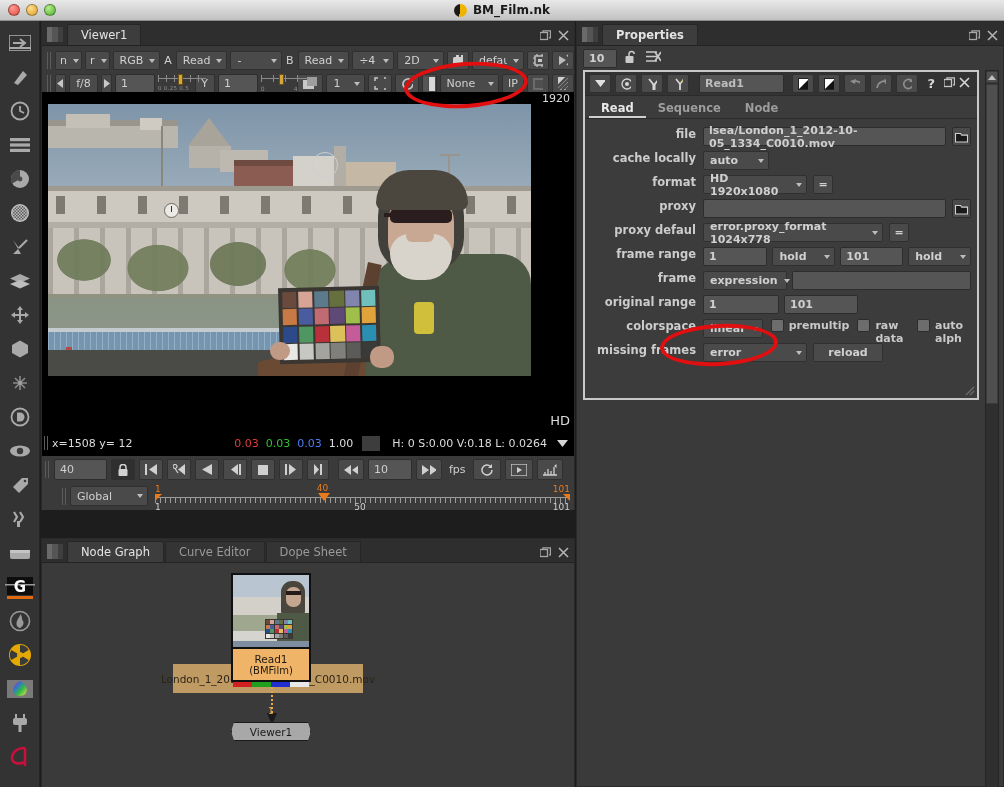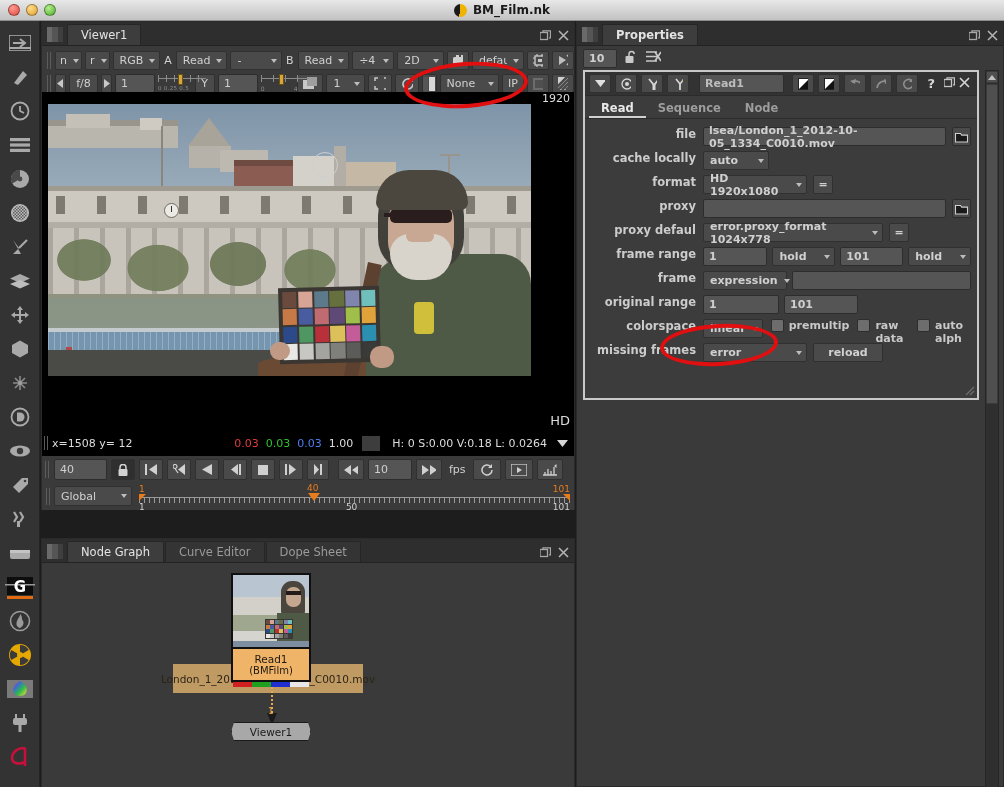--- a/index.html
+++ b/index.html
@@ -632,21 +632,21 @@
             <path d="M6 3 L11 6 L6 9 Z" fill="#d0d0d0"></path>
           </svg>
         </div>
       <div class="wbtn" style="width:26px;height:21px">
         <svg width="15" height="12">
             <path d="M0 11h15M2 11V8M5 11V5M8 11V7M11 11V3" stroke="#d0d0d0" stroke-width="1.3"></path>
             <path d="M11 2 L13.5 0 L13.5 4Z" fill="#d0d0d0"></path>
           </svg>
         </div>
     </div>
-    <div class="trow" style="height:26px;gap:0;padding-left:4px">
+    <div class="trow" style="height:26px;gap:0;padding-left:20px">
       <div class="handle"></div>
       <div class="wcombo" style="width:78px;height:20px;margin-left:3px">
         <span>Global</span>
           <i class="carat"></i>
         </div>
       <div style="position:relative;flex:1;height:26px;margin-left:7px;margin-right:4px">
         <div style="position:absolute;left:0;top:14px;width:100%;height:1px;background:#9a9a9a"></div>
         <div style="position:absolute;left:0;top:14px;width:100%;height:6px;background:repeating-linear-gradient(90deg,#9a9a9a 0 1px,transparent 1px 5px)"></div>
         <div style="position:absolute;left:0;top:1px;color:#e87b1a;font-size:9px">1</div>
         <div style="position:absolute;right:0;top:1px;color:#e87b1a;font-size:9px">101</div>

